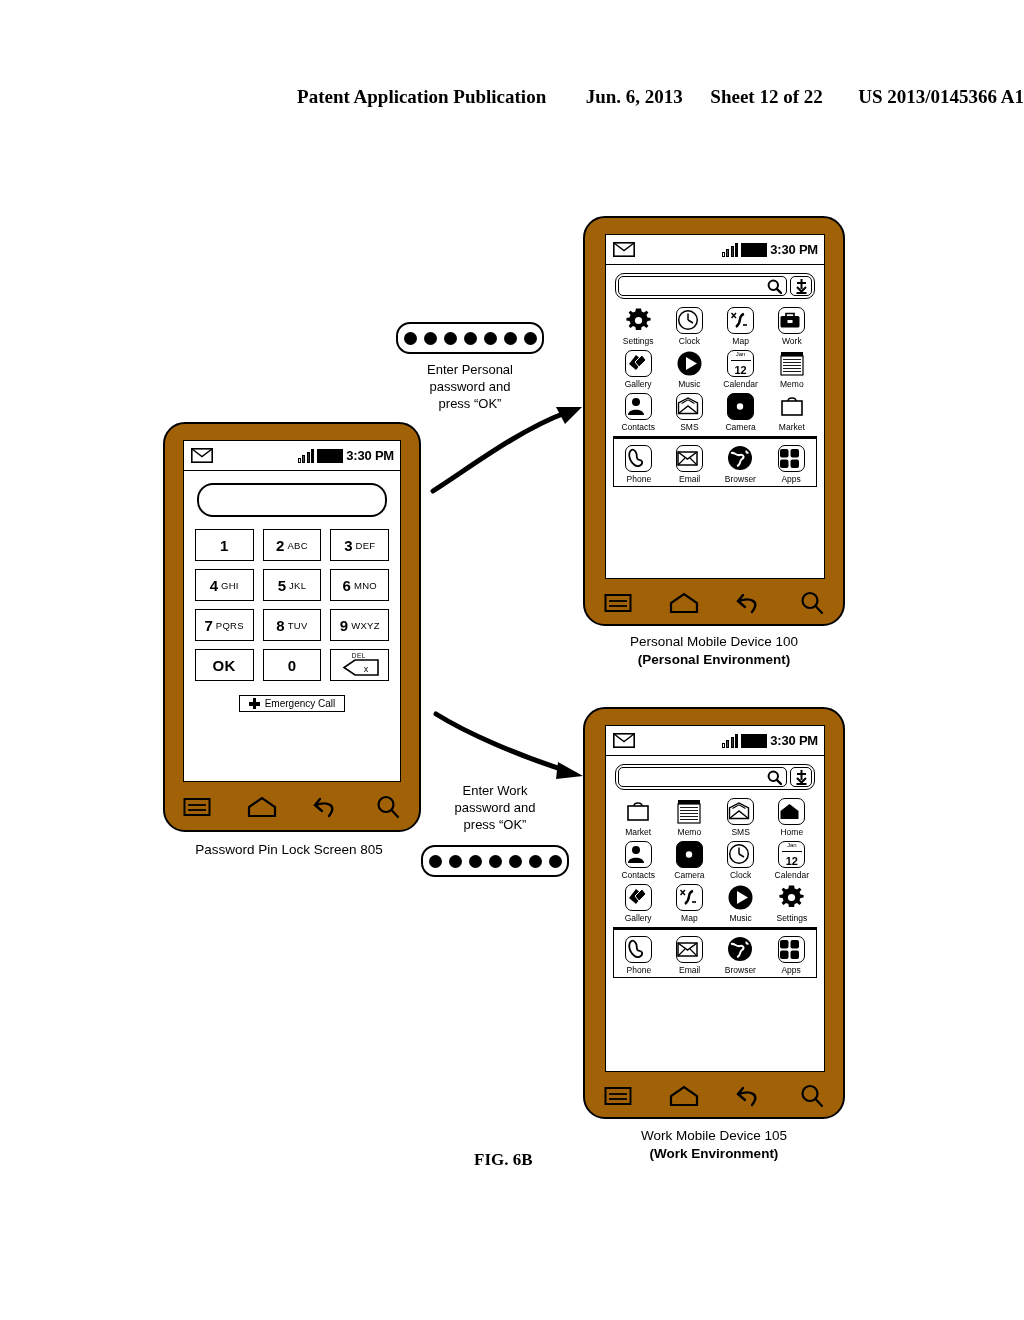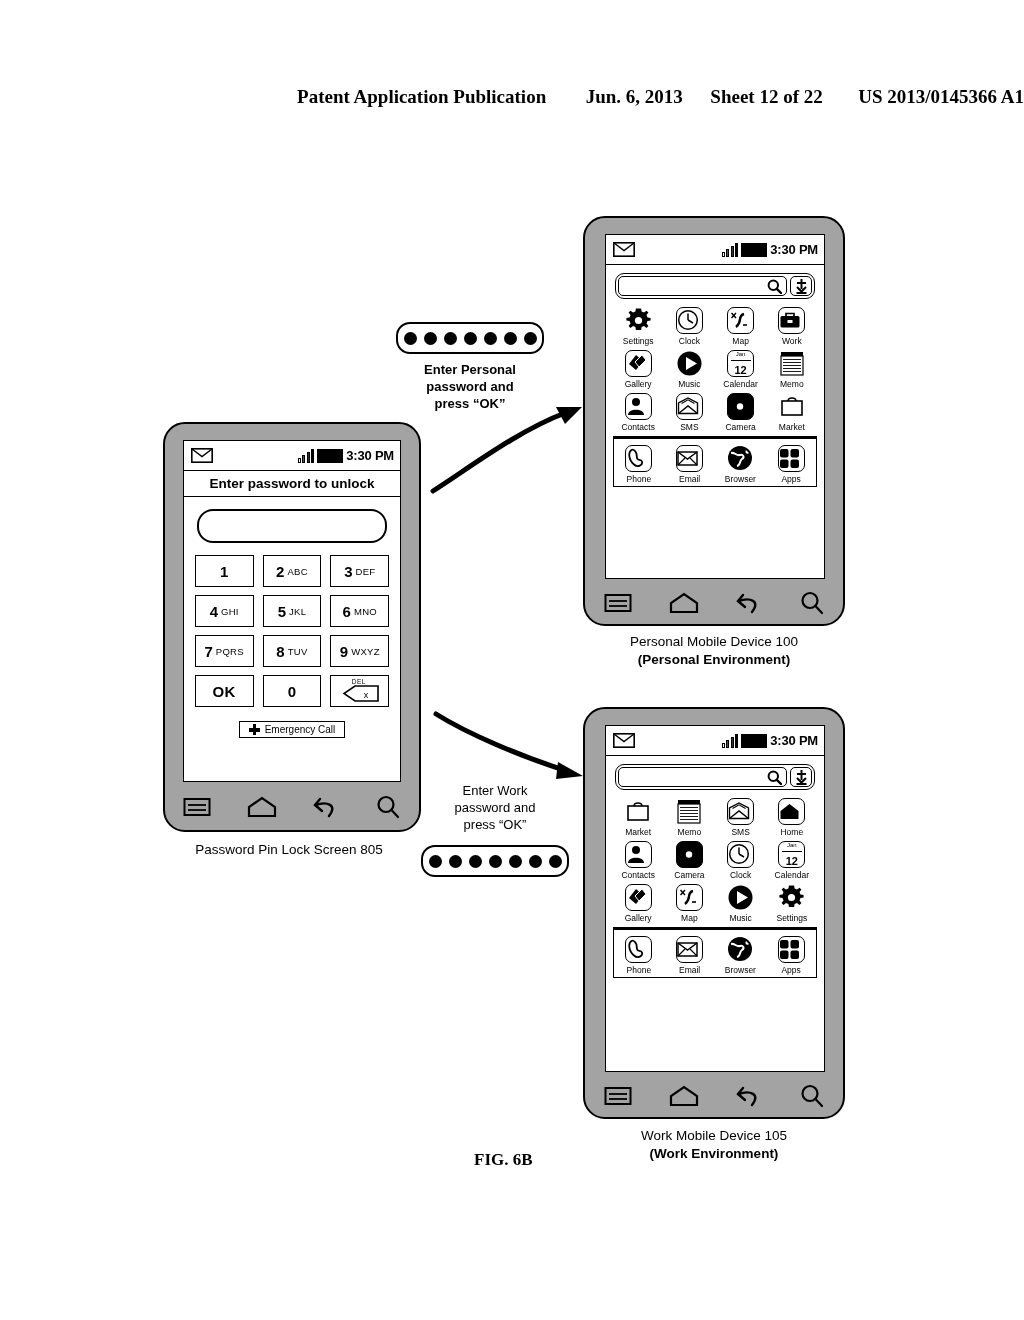--- a/index.html
+++ b/index.html
@@ -21,21 +21,21 @@
   .pub-header span{display:inline-block;}
   .hdr-gap1{width:30px;}
   .hdr-gap2{width:18px;}
   .hdr-gap3{width:26px;}
 
   
   .phone{
     position:absolute;
     border:2.5px solid #000;
     border-radius:22px;
-    background:#a3a3a3;
+    background:#a16207;
     box-sizing:border-box;
   }
   .screen{
     position:absolute;
     border:1.5px solid #000;
     box-sizing:border-box;
     background:#fff;
   }
   
   .statusbar{
@@ -203,21 +203,20 @@
             <i></i>
             <i></i>
             <i></i>
             <i></i>
           </span>
         <span class="battery"></span>
         <span class="clock-txt">3:30 PM</span>
       </span>
     </div>
 
-    <div class="lock-title">Enter password to unlock</div>
 
     <div class="pwd-box"></div>
 
     <div class="keypad">
       <div class="key">
           <span class="num">1</span>
         </div>
       <div class="key">
           <span class="num">2</span>
           <span class="alpha">ABC</span>
@@ -309,21 +308,21 @@
 
 <div class="dotbox" style="left:396px;top:322px;width:148px;height:32px;">
   <span class="dot"></span>
   <span class="dot"></span>
   <span class="dot"></span>
   <span class="dot"></span>
   <span class="dot"></span>
   <span class="dot"></span>
   <span class="dot"></span>
 </div>
-<div class="callout-txt" style="left:396px;top:362px;width:148px;font-weight:bold;">
+<div class="callout-txt" style="left:396px;top:362px;width:148px;">
   <div>Enter Personal</div>
   <div>password and</div>
   <div>press “OK”</div>
 </div>
 
 <svg style="position:absolute;left:425px;top:385px;" width="165" height="115">
   <path d="M8 106 C40 86, 92 46, 140 28" fill="none" stroke="#000" stroke-width="5" stroke-linecap="round"></path>
   <path d="M157 22 L131 22 L140 39 Z" fill="#000"></path>
 </svg>
 

